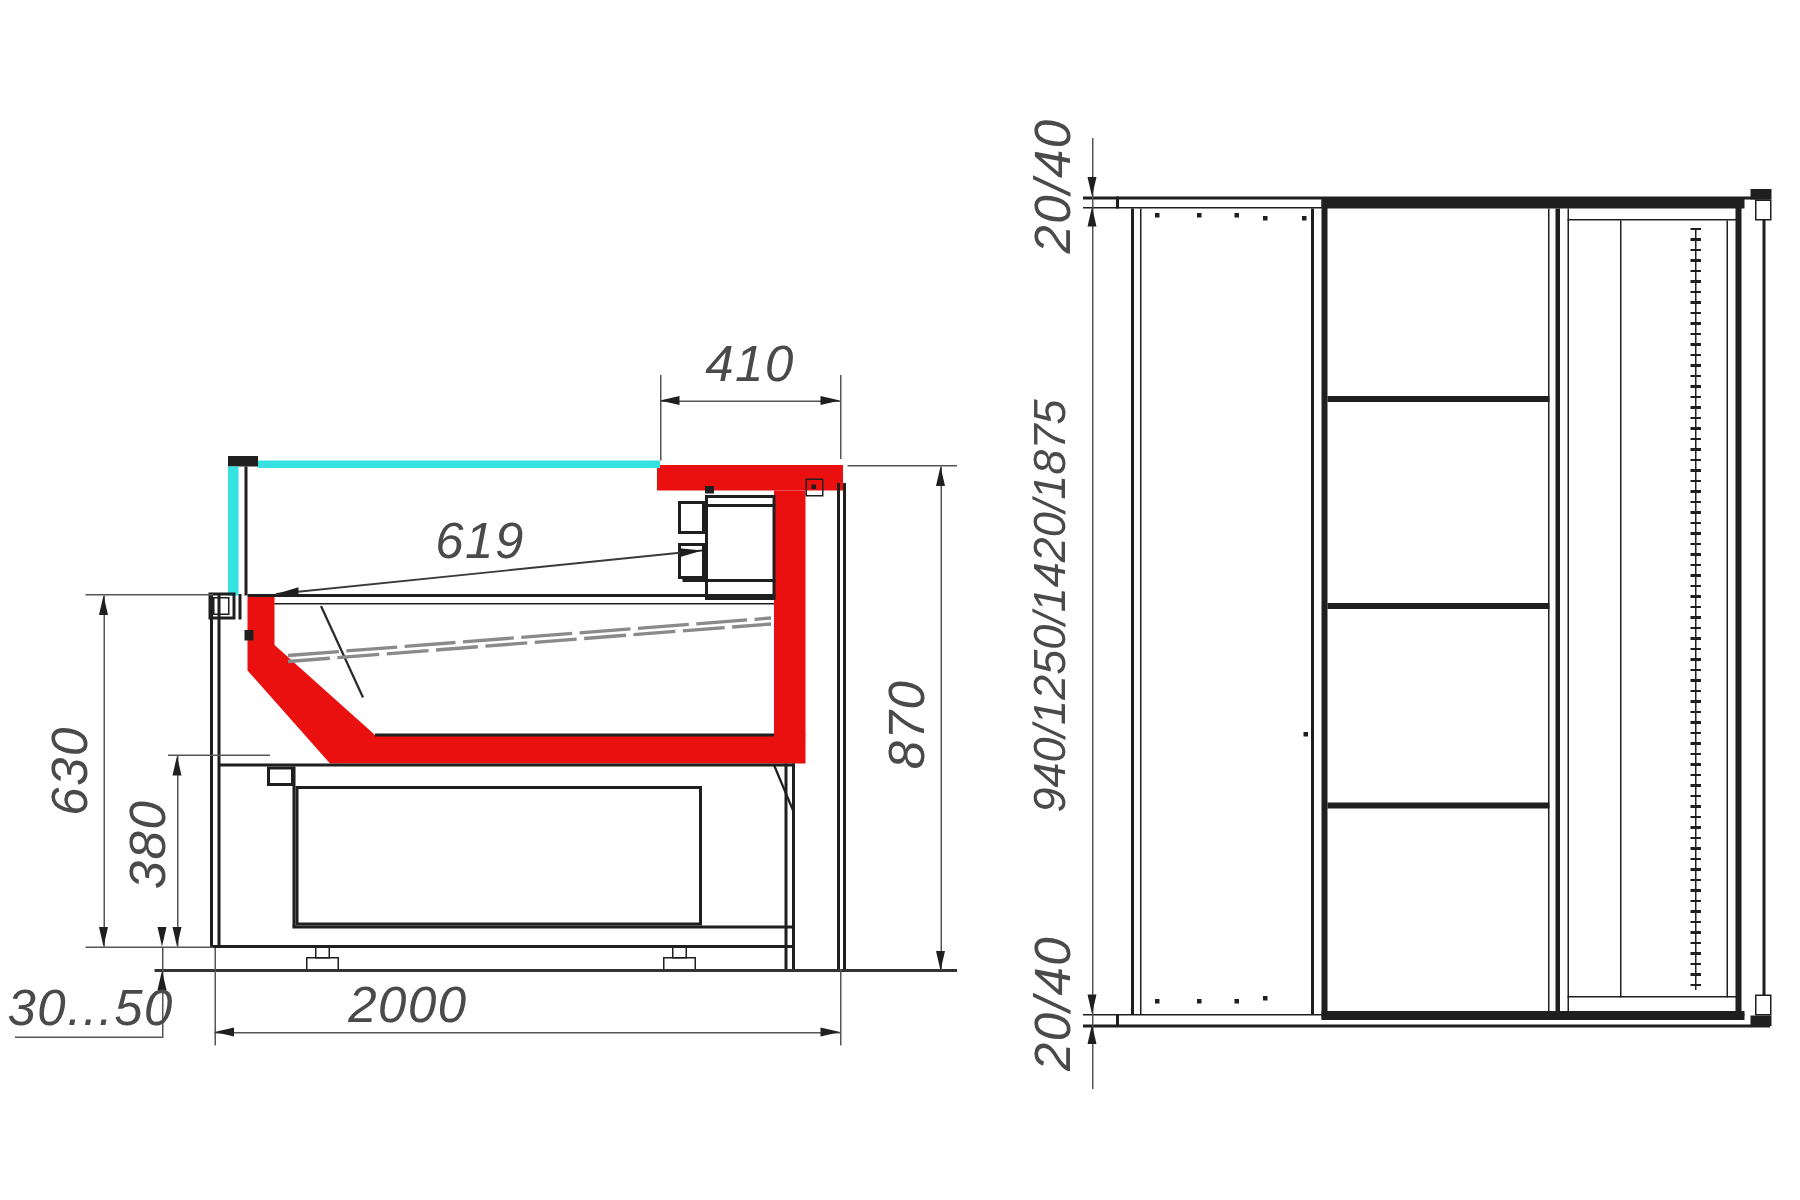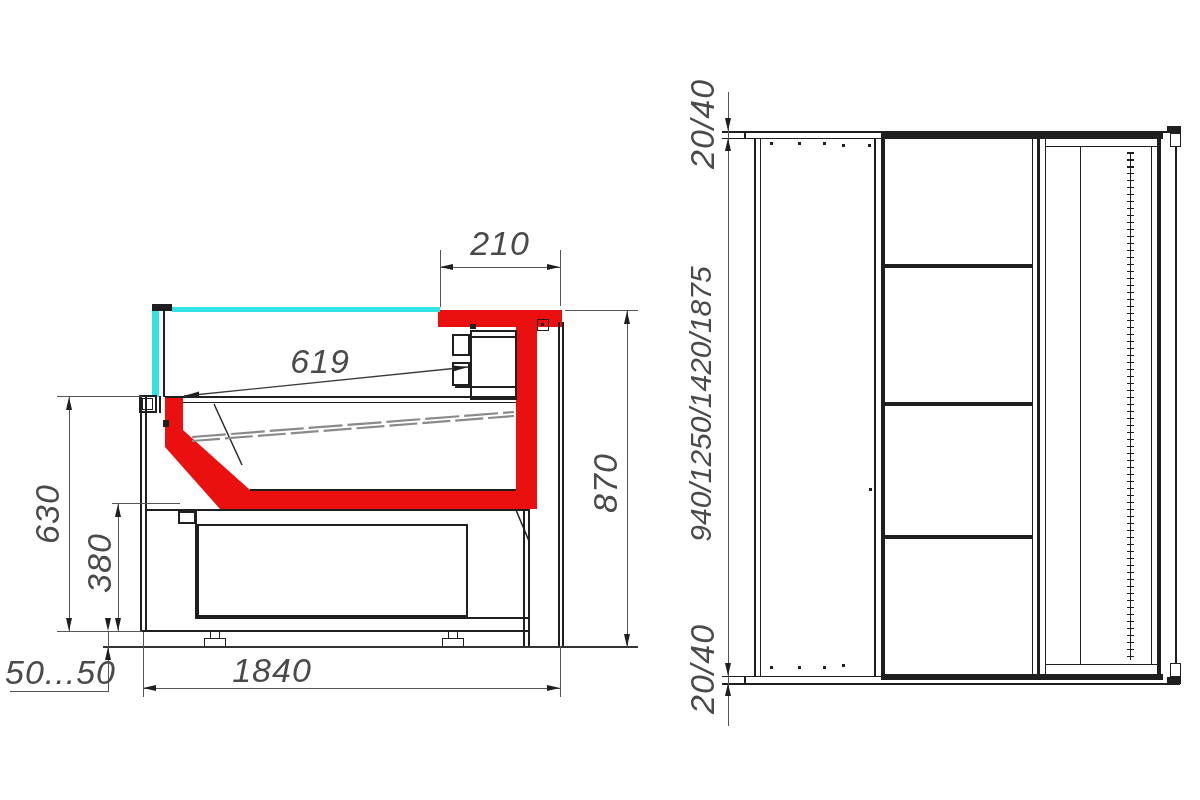--- a/index.html
+++ b/index.html
@@ -87,21 +87,21 @@
       <line x1="184" y1="396" x2="468" y2="367" stroke="#3a3a3a" stroke-width="1.3"></line>
       <polygon points="184,396 199,391.5 199,397.5" fill="#1f1f1f"></polygon>
       <polygon points="468,367 453,365.5 453,371.5" fill="#1f1f1f"></polygon>
     </svg>
 
     <div class="dl" style="left:440px;top:250px;width:1px;height:57px;"></div>
     <div class="dl" style="left:560px;top:250px;width:1px;height:56px;"></div>
     <div class="dl" style="left:440px;top:267px;width:120px;height:1px;"></div>
     <div class="ar l" style="left:440px;top:264px;"></div>
     <div class="ar r" style="left:547px;top:264px;"></div>
-    <div class="lbl" style="left:470px;top:226px;width:60px;">210</div>
+    <div class="lbl" style="left:470px;top:226px;width:60px;">410</div>
 
     <div class="lbl" style="left:285px;top:344px;width:70px;">619</div>
 
     <div class="dl" style="left:57px;top:396px;width:85px;height:1px;"></div>
     <div class="dl" style="left:57px;top:631px;width:85px;height:1px;"></div>
     <div class="dl" style="left:69px;top:397px;width:1px;height:234px;"></div>
     <div class="ar u" style="left:65.5px;top:397px;"></div>
     <div class="ar d" style="left:65.5px;top:618px;"></div>
     <div class="lbl v" style="left:12px;top:497px;width:70px;height:34px;">630</div>
 
@@ -115,27 +115,27 @@
     <div class="dl" style="left:627px;top:311px;width:1px;height:336px;"></div>
     <div class="ar u" style="left:623.5px;top:311px;"></div>
     <div class="ar d" style="left:623.5px;top:634px;"></div>
     <div class="lbl v" style="left:570px;top:466px;width:70px;height:34px;">870</div>
 
     <div class="dl" style="left:143px;top:632px;width:1px;height:65px;"></div>
     <div class="dl" style="left:560px;top:646px;width:1px;height:51px;"></div>
     <div class="dl" style="left:143px;top:688px;width:417px;height:1px;"></div>
     <div class="ar l" style="left:143px;top:685px;"></div>
     <div class="ar r" style="left:547px;top:685px;"></div>
-    <div class="lbl" style="left:232px;top:653px;width:80px;">1840</div>
+    <div class="lbl" style="left:232px;top:653px;width:80px;">2000</div>
 
     <div class="dl" style="left:108px;top:632px;width:1px;height:60px;"></div>
     <div class="dl" style="left:10px;top:691px;width:98px;height:1px;"></div>
     <div class="ar d" style="left:104.5px;top:618px;"></div>
     <div class="ar u" style="left:104.5px;top:647px;"></div>
-    <div class="lbl" style="left:5px;top:655px;width:105px;">50...50</div>
+    <div class="lbl" style="left:5px;top:655px;width:105px;">30...50</div>
   </div>
 
   <div>
 
     <div class="ln" style="left:722px;top:131px;width:458px;height:2px;"></div>
     <div class="ln" style="left:722px;top:138px;width:441px;height:1px;"></div>
     <div class="ln" style="left:722px;top:676px;width:441px;height:1px;"></div>
     <div class="ln" style="left:722px;top:683px;width:458px;height:2px;"></div>
     <div class="ln" style="left:744px;top:131px;width:2px;height:8px;"></div>
     <div class="ln" style="left:744px;top:676px;width:2px;height:8px;"></div>

